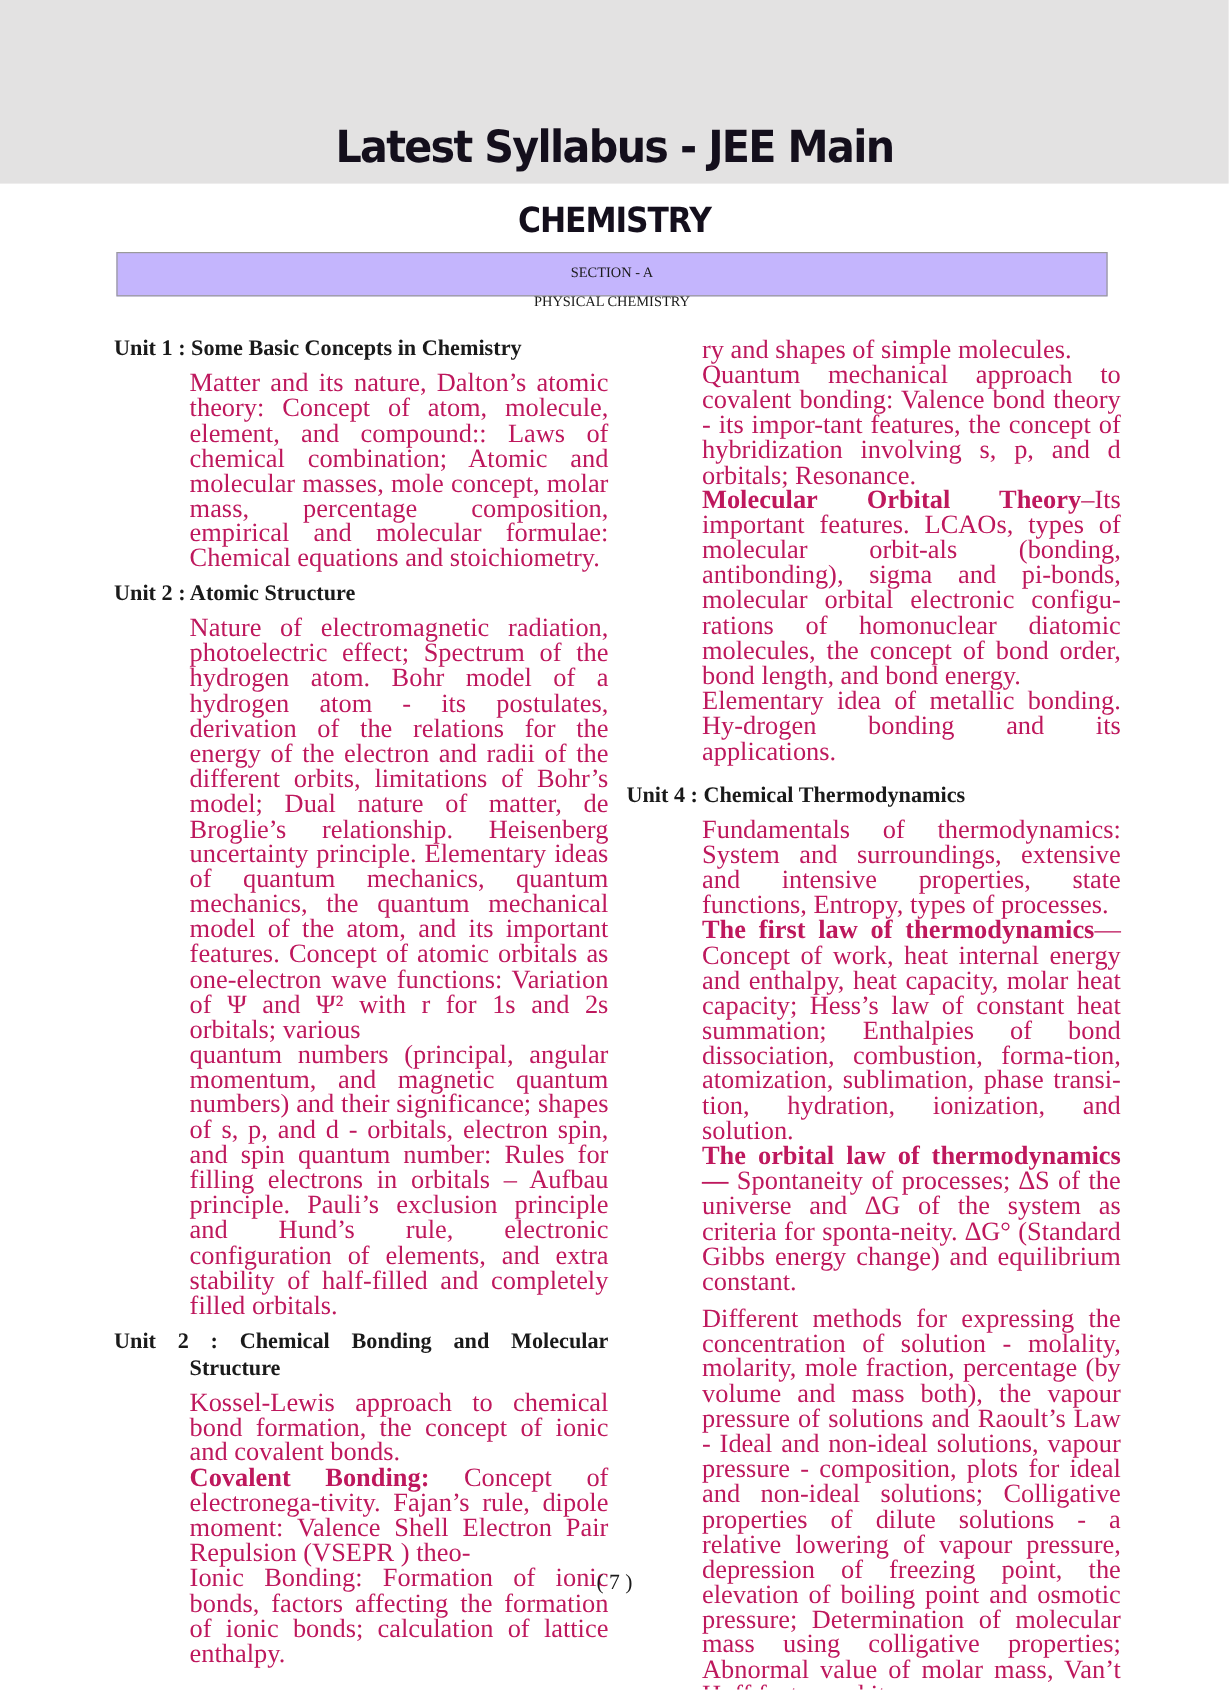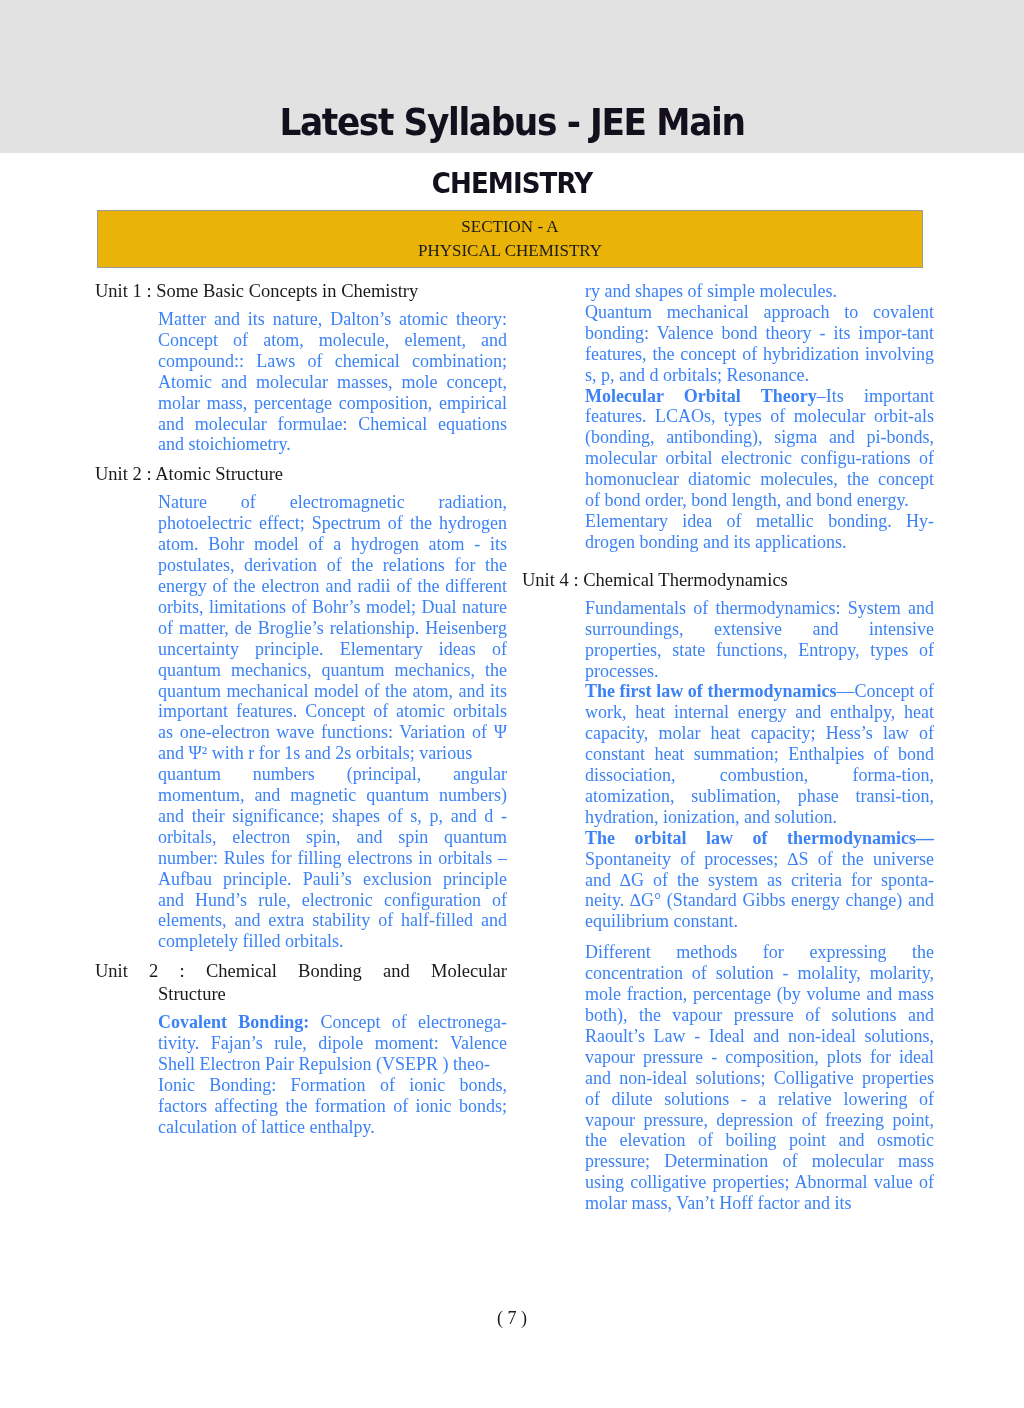--- a/index.html
+++ b/index.html
@@ -16,37 +16,37 @@
       font-size: 37px; letter-spacing: -1.5px; color: #140f1c; line-height: 50px;
       transform: scaleX(0.93);
     }
     .subject-title {
       position: absolute; left: 0; top: 163px; width: 1024px; text-align: center;
       font-family: "DejaVu Sans", "Liberation Sans", sans-serif; font-weight: bold;
       font-size: 29px; letter-spacing: -1px; color: #140f1c; line-height: 40px;
       transform: scaleX(0.9);
     }
     .section-box {
-      position: absolute; left: 97px; top: 210px; width: 826px; height: 58px;
-      background: #eab308; border: 1px solid #9a9a9a; text-align: center;
-      font-family: "Liberation Serif", serif; font-size: 17px; color: #1a1a1a; line-height: 24px;
+      position: absolute; left: 97px; top: 210px; width: 826px; height: 37px;
+      background: #c4b5fd; border: 1px solid #9a9a9a; text-align: center;
+      font-family: "Liberation Serif", serif; font-size: 12px; color: #1a1a1a; line-height: 24px;
       box-sizing: border-box; padding-top: 4px;
     }
     .column { position: absolute; top: 280px; width: 412px; }
     .col-left { left: 95px; }
     .col-right { left: 522px; }
     .unit-heading {
-      font-family: "Liberation Serif", serif; font-weight: normal; font-size: 18.5px;
+      font-family: "Liberation Serif", serif; font-weight: bold; font-size: 18.5px;
       line-height: 23px; margin: 0 0 6px 0; color: #1a1a1a;
     }
     .unit-heading.justified { text-align: justify; text-align-last: justify; }
     .heading-cont { padding-left: 63px; }
     .unit-body {
-      margin-left: 63px; font-family: "Liberation Serif", serif; font-size: 18px;
-      line-height: 20.9px; text-align: justify; color: #3b82f6;
+      margin-left: 63px; font-family: "Liberation Serif", serif; font-size: 22px;
+      line-height: 20.9px; text-align: justify; color: #be185d;
     }
     .unit-body p { margin: 0; }
     .unit-block { margin-bottom: 8px; }
     .bold { font-weight: bold; }
     .page-number {
       position: absolute; left: 0; top: 1308px; width: 1024px; text-align: center;
       font-family: "Liberation Serif", serif; font-size: 18px; color: #1a1a1a;
     }
   </style>
 </head>
@@ -75,20 +75,21 @@
     <div class="unit-body">
       <p style="text-align-last:left;">Nature of electromagnetic radiation, photoelectric effect; Spectrum of the hydrogen atom. Bohr model of a hydrogen atom - its postulates, derivation of the relations for the energy of the electron and radii of the different orbits, limitations of Bohr’s model; Dual nature of matter, de Broglie’s relationship. Heisenberg uncertainty principle. Elementary ideas of quantum mechanics, quantum mechanics, the quantum mechanical model of the atom, and its important features. Concept of atomic orbitals as one-electron wave functions: Variation of Ψ and Ψ² with r for 1s and 2s orbitals; various</p>
       <p>quantum numbers (principal, angular momentum, and magnetic quantum numbers) and their significance; shapes of s, p, and d - orbitals, electron spin, and spin quantum number: Rules for filling electrons in orbitals – Aufbau principle. Pauli’s exclusion principle and Hund’s rule, electronic configuration of elements, and extra stability of half-filled and completely filled orbitals.</p>
     </div>
   </div>
 
   <div class="unit-block">
     <div class="unit-heading justified" style="margin-bottom:0;">Unit 2 : Chemical Bonding and Molecular</div>
     <div class="unit-heading heading-cont">Structure</div>
     <div class="unit-body">
+      <p>Kossel-Lewis approach to chemical bond formation, the concept of ionic and covalent bonds.</p>
       <p><span class="bold">Covalent Bonding:</span><span> Concept of electronega-tivity. Fajan’s rule, dipole moment: Valence Shell Electron Pair Repulsion (VSEPR ) theo-</span></p>
       <p>Ionic Bonding: Formation of ionic bonds, factors affecting the formation of ionic bonds; calculation of lattice enthalpy.</p>
     </div>
   </div>
 </div>
 
 <div class="column col-right" style="top:281px;">
   <div class="unit-block">
     <div class="unit-body">
       <p>ry and shapes of simple molecules.</p>

